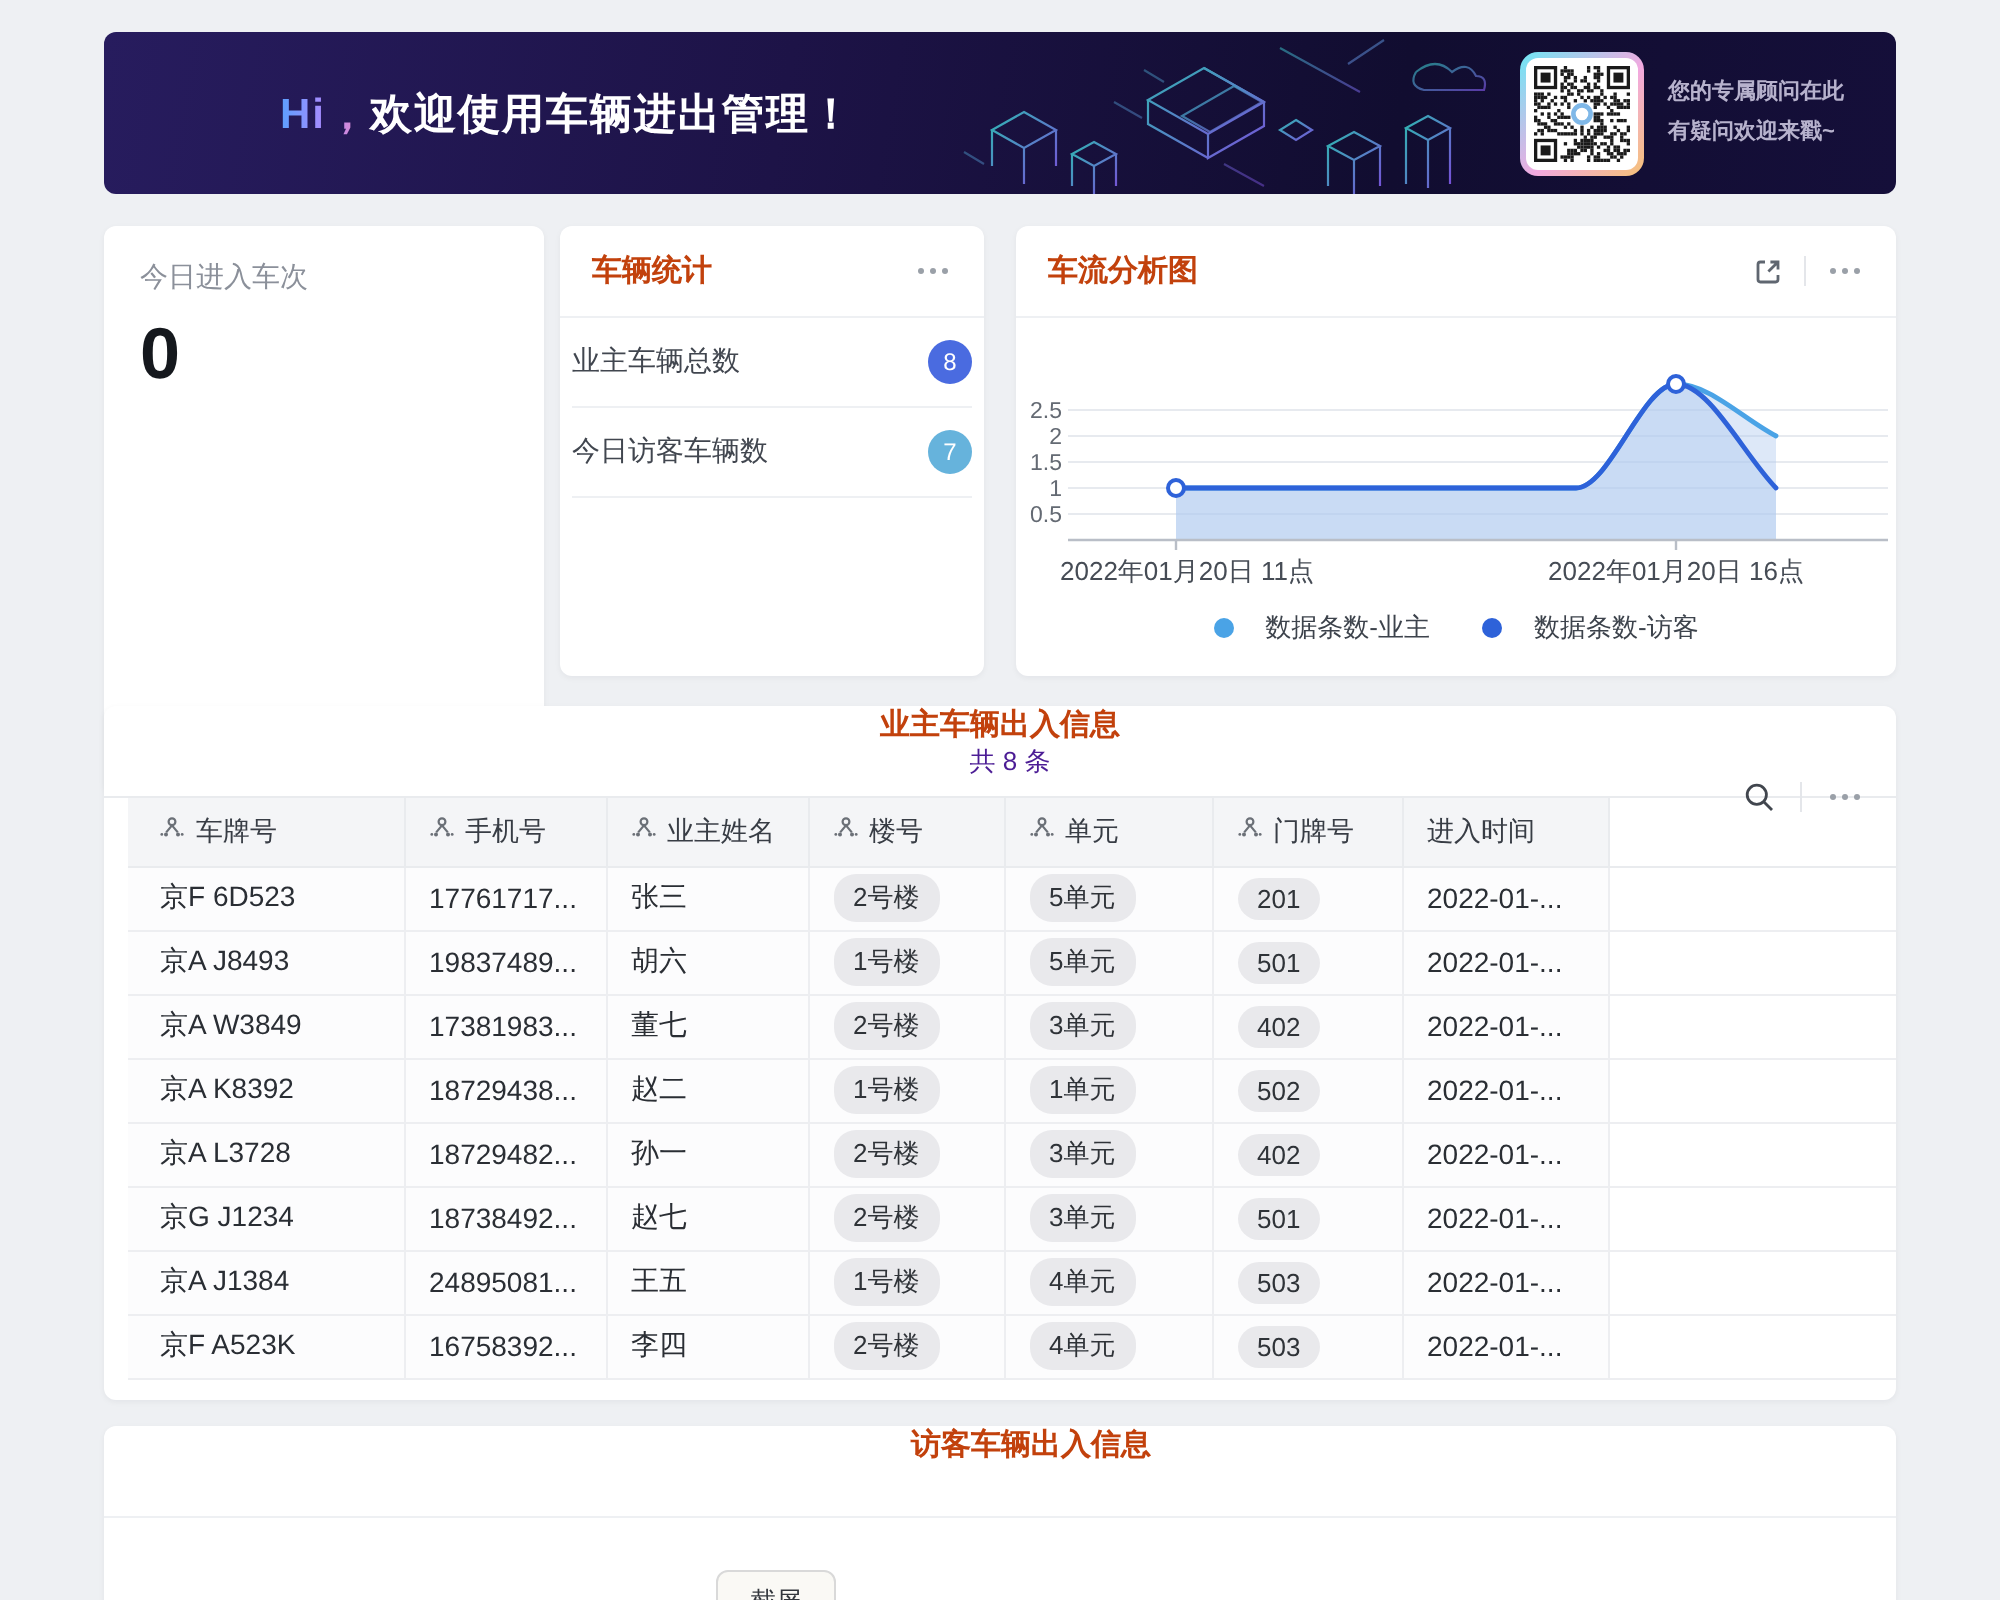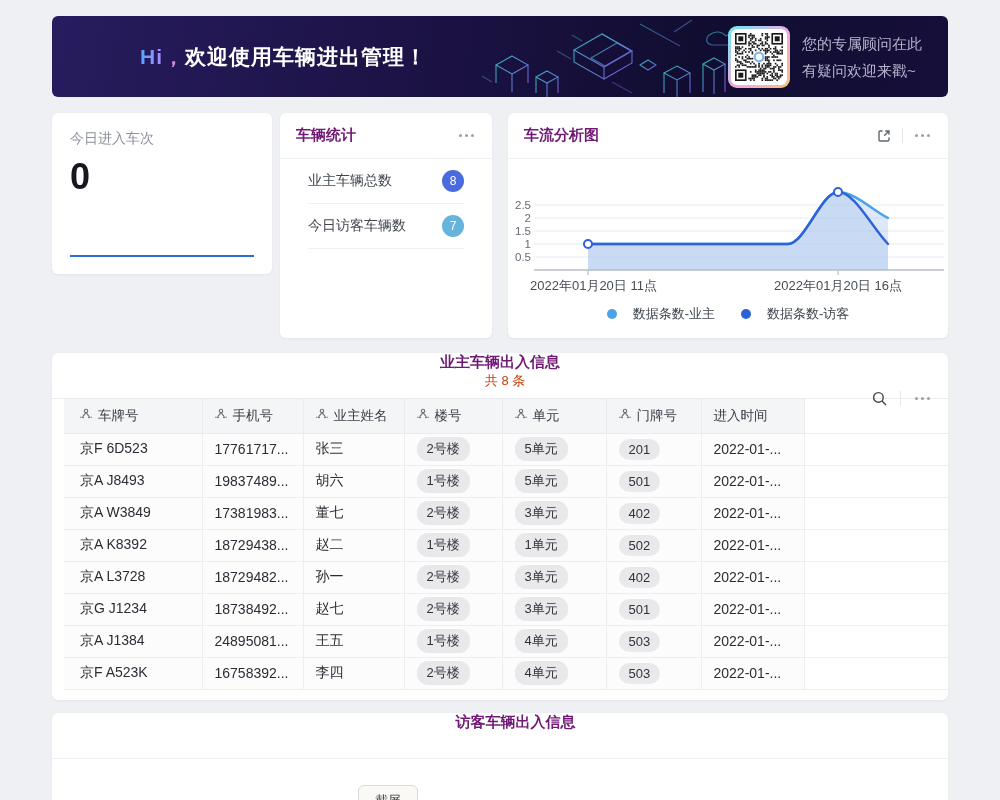--- a/index.html
+++ b/index.html
@@ -11,53 +11,53 @@
   .banner { position:absolute; left:52px; top:16px; width:896px; height:81px; border-radius:6px;
     background:linear-gradient(100deg,#271c5e 0%,#1d1347 38%,#110d30 72%,#150f3a 100%);
     display:flex; align-items:center; overflow:hidden; }
   .banner-title { margin-left:88px; font-size:21px; font-weight:bold; color:#fff; letter-spacing:1px; z-index:2; }
   .banner-title .hi { background:linear-gradient(90deg,#5aa0ff,#b388ff 55%,#f08bb0); -webkit-background-clip:text; background-clip:text; color:transparent; }
   .banner-art { position:absolute; left:400px; top:0; width:330px; height:81px; z-index:1; }
   .banner-right { position:absolute; right:26px; top:0; height:81px; display:flex; align-items:center; gap:12px; z-index:2; }
   .qr-frame { width:62px; height:62px; border-radius:9px; padding:3px;
     background:linear-gradient(135deg,#6ee7f5,#f2a9e0 55%,#f6c277); }
   .qr-inner { width:56px; height:56px; background:#fff; border-radius:6px; display:flex; align-items:center; justify-content:center; }
-  .qr-caption { font-size:15px; color:#b7b2cd; line-height:1.8; }
+  .qr-caption { font-size:11px; color:#b7b2cd; line-height:1.8;font-weight:bold; }
 
   
-  .card-a { left:52px; top:113px; width:220px; height:161px; padding:17px 18px; }
+  .card-a { left:52px; top:113px; width:220px; height:284px; padding:17px 18px; }
   .stat-label { font-size:14px; color:#8b909a; }
   .stat-value { font-size:36px; font-weight:600; color:#15181d; margin-top:8px; }
   .stat-underline { position:absolute; left:18px; right:18px; bottom:17px; height:2px; background:#2f6bd8; }
 
   .card-b { left:280px; top:113px; width:212px; height:225px; }
   .card-header { height:46px; display:flex; align-items:center; justify-content:space-between;
     padding:0 16px; border-bottom:1px solid #eef0f3; }
-  .card-title { font-size:15px; font-weight:bold; color:#701a75; }
+  .card-title { font-size:15px; font-weight:bold; color:#c2410c; }
   .dots { display:flex; gap:3px; cursor:pointer; padding:4px 2px; }
   .dots i { width:3px; height:3px; border-radius:50%; background:#9aa0a8; }
-  .stat-row { height:45px; margin:0 28px; display:flex; align-items:center; justify-content:space-between;
+  .stat-row { height:45px; margin:0 6px; display:flex; align-items:center; justify-content:space-between;
     border-bottom:1px solid #eef0f3; }
   .stat-row-label { font-size:14px; color:#41464f; }
   .badge { min-width:22px; height:22px; border-radius:50%; color:#fff; font-size:12px;
     display:flex; align-items:center; justify-content:center; }
 
   
   .card-c { left:508px; top:113px; width:440px; height:225px; }
   .hdr-actions { display:flex; align-items:center; gap:10px; }
   .v-sep { width:1px; height:15px; background:#e4e6ea; }
   .icon-btn { cursor:pointer; display:flex; align-items:center; }
   .legend { position:absolute; left:0; top:192px; width:100%; display:flex; justify-content:center; gap:26px; }
   .legend-item { display:flex; align-items:center; gap:16px; font-size:13px; color:#3d434c; cursor:pointer; }
   .legend-dot { width:10px; height:10px; border-radius:50%; }
 
   
   .card-t { left:52px; top:353px; width:896px; height:347px; overflow:hidden; }
   .table-titlebar { height:46px; display:flex; align-items:center; padding:0 16px; border-bottom:1px solid #e9ebee;flex-direction:column; }
-  .table-count { font-size:13px; color:#c2410c; margin-left:10px; }
+  .table-count { font-size:13px; color:#4c1d95; margin-left:10px; }
   .titlebar-right { margin-left:auto; display:flex; align-items:center; gap:12px; }
   table { width:100%; border-collapse:collapse; table-layout:fixed;margin-left:12px; }
   th { height:34px; background:#f4f5f7; font-weight:normal; font-size:13.5px; color:#383d45; text-align:left;
     padding:0 8px 0 12px; border-right:1px solid #e9ebee; border-bottom:1px solid #e9ebee; cursor:pointer;
     white-space:nowrap; overflow:hidden; }
   th .th-inner { display:flex; align-items:center; gap:6px; }
   th.filler, td.filler { border-right:none; background:#fff; cursor:default; }
   td { height:32px; font-size:14px; color:#2a2e34; padding:0 8px 0 12px; background:#fcfcfd;
     border-right:1px solid #edeef1; border-bottom:1px solid #edeef1; white-space:nowrap; overflow:hidden; }
   td.first, th.first { padding-left:16px; }

